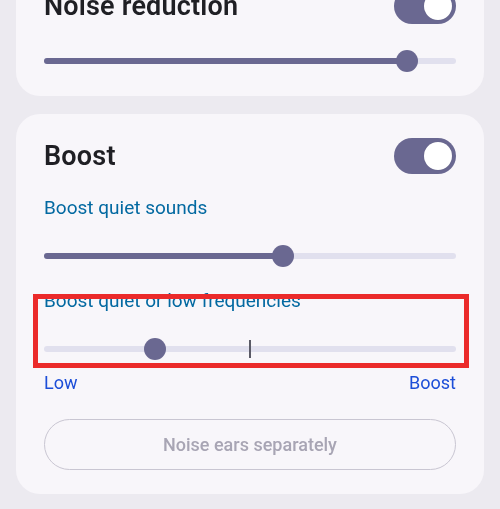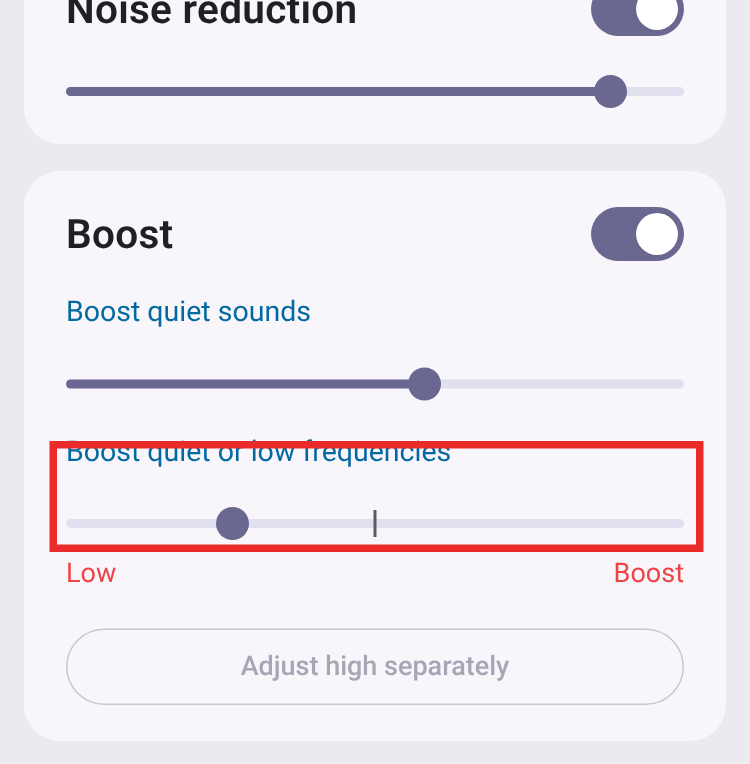--- a/index.html
+++ b/index.html
@@ -95,21 +95,21 @@
     top: 50%;
     width: 2px;
     height: 18px;
     background: #5a5a66;
     transform: translate(-50%, -50%);
   }
   .slider-labels {
     display: flex;
     justify-content: space-between;
     font-size: 18px;
-    color: #ef4444;
+    color: #1d4ed8;
     margin-top: 12px;
   }
   
   .pill-btn {
     width: 100%;
     border: 1.5px solid #c9c6d2;
     background: transparent;
     color: #a8a5b4;
     font-size: 18px;
     font-weight: 500;
@@ -168,18 +168,18 @@
   <div class="slider bipolar">
     <div class="track"></div>
     <div class="center-tick"></div>
     <div class="thumb" style="left: 27%;"></div>
   </div>
   <div class="slider-labels">
     <span>Low</span>
     <span>Boost</span>
   </div>
 
-  <div class="pill-btn">Adjust high separately</div>
+  <div class="pill-btn">Noise ears separately</div>
 </div>
 
 <div class="highlight-box" style="left: 33px; top: 338px; width: 436px; height: 74px;"></div>
 
 </div>
 
 </body></html>

